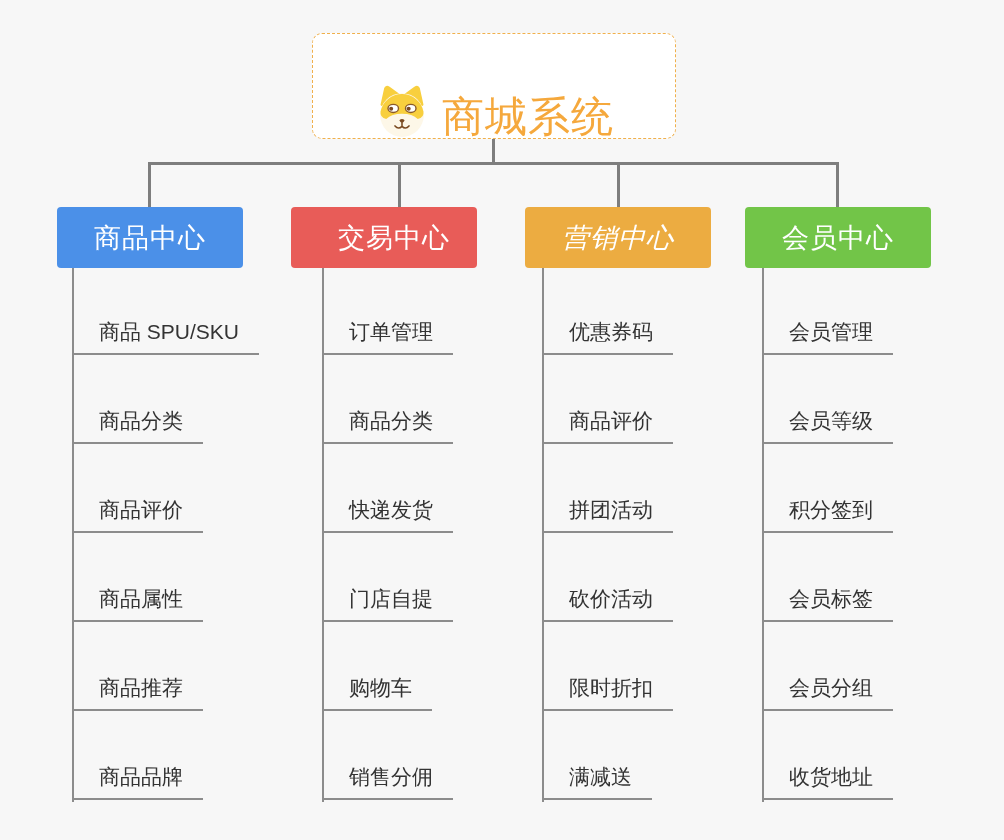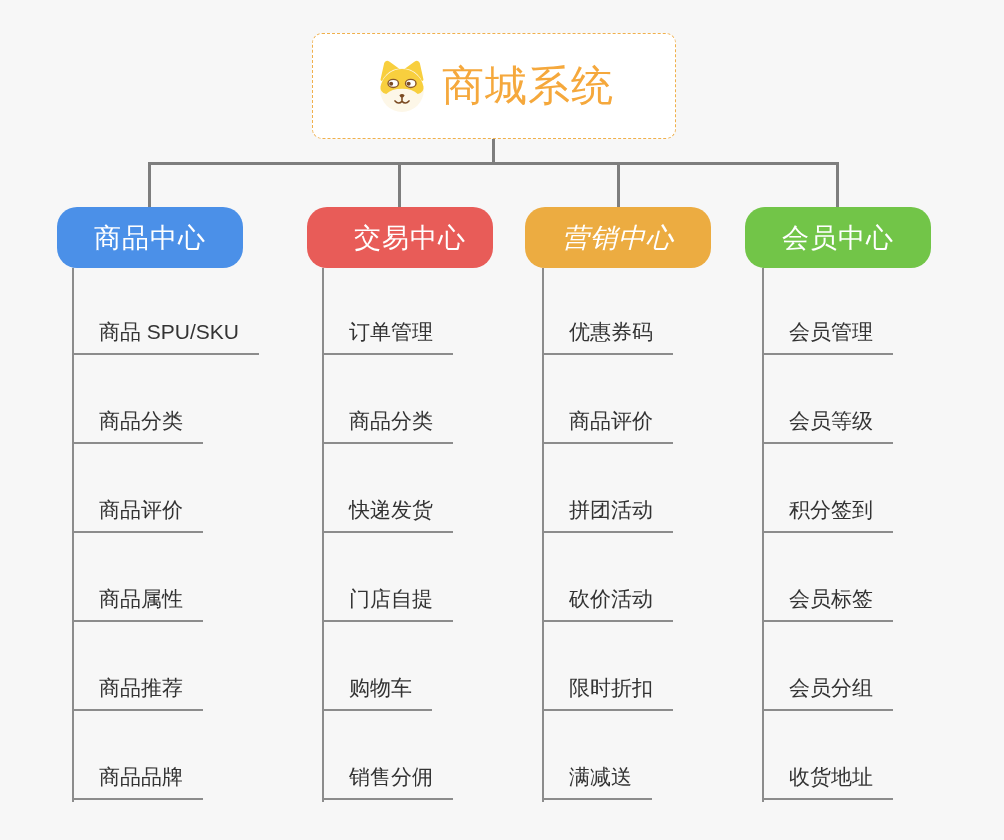--- a/index.html
+++ b/index.html
@@ -22,32 +22,32 @@
   .drop{top:162px;width:3px;height:46px;}
   .drop.d1{left:148px;}
   .drop.d2{left:398px;}
   .drop.d3{left:617px;}
   .drop.d4{left:836px;}
 
   
   .root-node{
     position:absolute;left:312px;top:33px;width:364px;height:106px;
     background:#FFFFFF;border:1px dashed var(--root-border);border-radius:10px;
-    display:flex;align-items:center;justify-content:center;gap:12px;
+    display:flex;align-items:flex-end;justify-content:center;gap:12px;
   }
   .root-title{font-size:42px;color:var(--root-title);letter-spacing:1px;line-height:1;}
 
   
   .branch{
-    position:absolute;top:207px;width:186px;height:61px;border-radius:20px;
+    position:absolute;top:207px;width:186px;height:61px;border-radius:4px;
     display:flex;align-items:center;justify-content:center;
     color:#FFFFFF;font-size:27px;letter-spacing:1px;cursor:default;
   }
   .branch.b1{left:57px;}
-  .branch.b2{left:307px;padding-left:20px;}
+  .branch.b2{left:291px;padding-left:20px;}
   .branch.b3{left:525px;}
   .branch.b4{left:745px;}
 
   
   .col{position:absolute;top:268px;height:534px;}
   .col.c1{left:72px;}
   .col.c2{left:322px;}
   .col.c3{left:542px;}
   .col.c4{left:762px;}
   .col::before{

